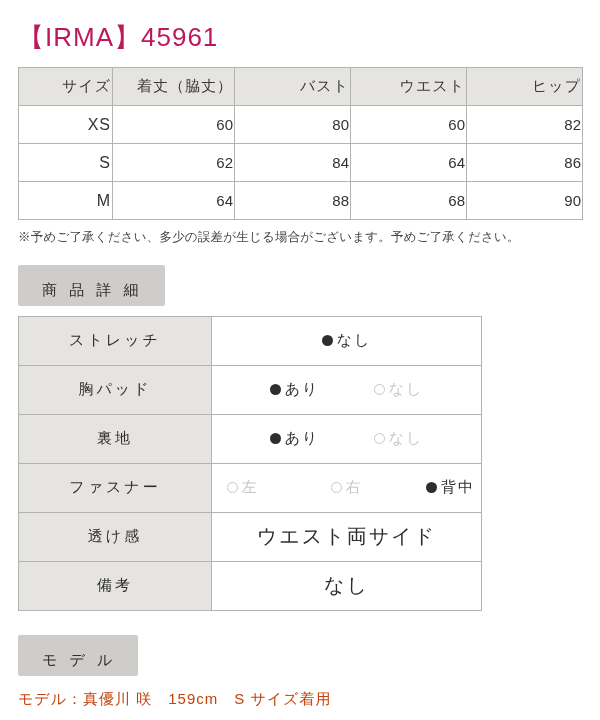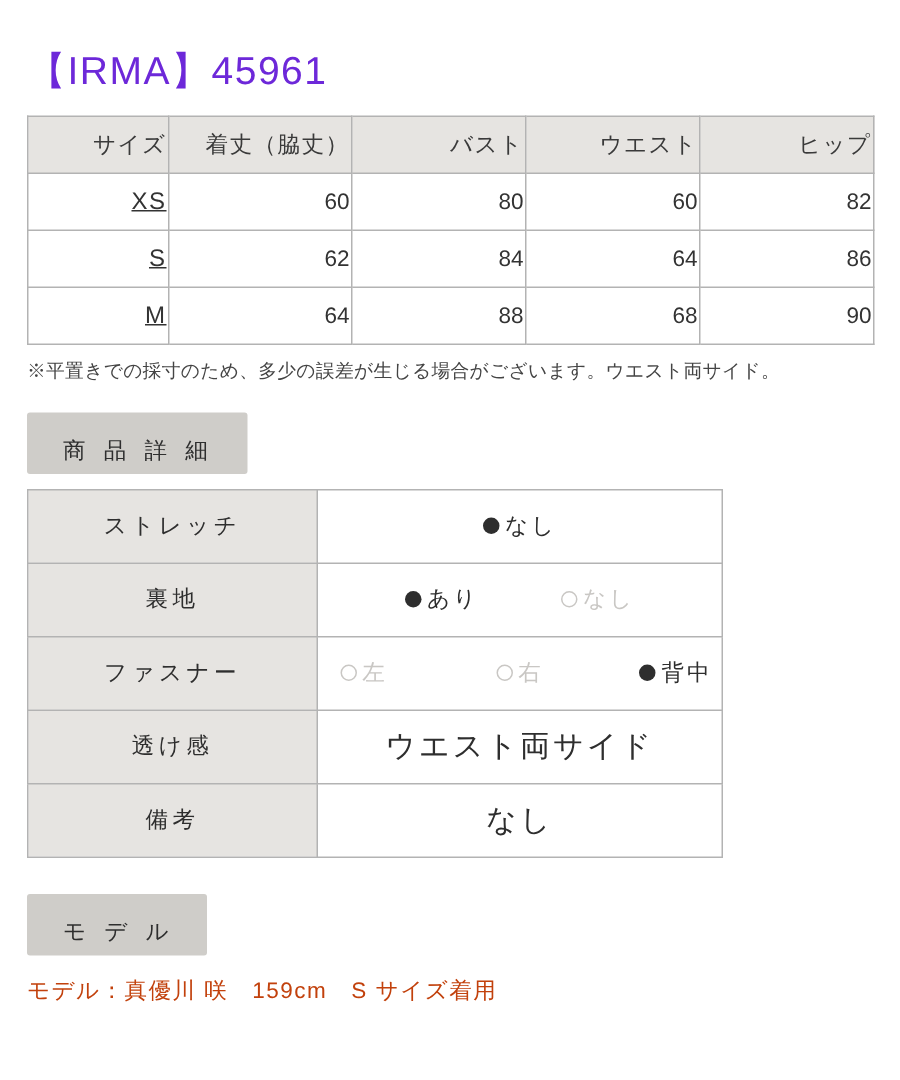--- a/index.html
+++ b/index.html
@@ -18,23 +18,23 @@
   .page {
     width: 600px;
     height: 720px;
     box-sizing: border-box;
     padding: 0 18px;
     position: relative;
   }
   .title {
     font-size: 26px;
     letter-spacing: 1px;
-    padding-top: 32px;
+    padding-top: 22px;
     padding-bottom: 14px;
-    color: #6d28d9;
+    color: #be185d;
     font-weight: normal;
     margin: 0;
     line-height: 1.2;
   }
 
   
   table.size-table {
     border-collapse: collapse;
     width: 564px;
     table-layout: fixed;
@@ -51,21 +51,20 @@
   }
   table.size-table thead th {
     background: #e6e4e1;
     font-size: 15px;
     letter-spacing: 1px;
     color: #3a3a3a;
   }
   table.size-table tbody td:first-child {
     font-size: 16px;
     letter-spacing: 1px;
-    text-decoration: underline;
   }
   table.size-table col.c1 { width: 94px; }
   table.size-table col.c2 { width: 122px; }
   table.size-table col.c3 { width: 116px; }
   table.size-table col.c4 { width: 116px; }
   table.size-table col.c5 { width: 116px; }
 
   .note {
     font-size: 12.5px;
     color: #444;
@@ -197,38 +196,53 @@
       <tr>
         <td>M</td>
         <td>64</td>
         <td>88</td>
         <td>68</td>
         <td>90</td>
       </tr>
     </tbody>
   </table>
 
-  <div class="note">※平置きでの採寸のため、多少の誤差が生じる場合がございます。ウエスト両サイド。</div>
+  <div class="note">※予めご了承ください、多少の誤差が生じる場合がございます。予めご了承ください。</div>
 
   <div class="section-head">商 品 詳 細</div>
 
   <table class="detail-table">
     <tbody>
       <tr>
         <td class="label">ストレッチ</td>
         <td class="value">
           <div class="opts">
             <span class="opt on">
               <span class="dot filled"></span>
               <span>なし</span>
             </span>
           </div>
         </td>
       </tr>
       <tr>
+        <td class="label">胸パッド</td>
+        <td class="value">
+          <div class="opts">
+            <span class="opt on">
+              <span class="dot filled"></span>
+              <span>あり</span>
+            </span>
+            <span class="opt off">
+              <span class="dot hollow"></span>
+              <span>なし</span>
+            </span>
+          </div>
+        </td>
+      </tr>
+      <tr>
         <td class="label">裏地</td>
         <td class="value">
           <div class="opts">
             <span class="opt on">
               <span class="dot filled"></span>
               <span>あり</span>
             </span>
             <span class="opt off">
               <span class="dot hollow"></span>
               <span>なし</span>

